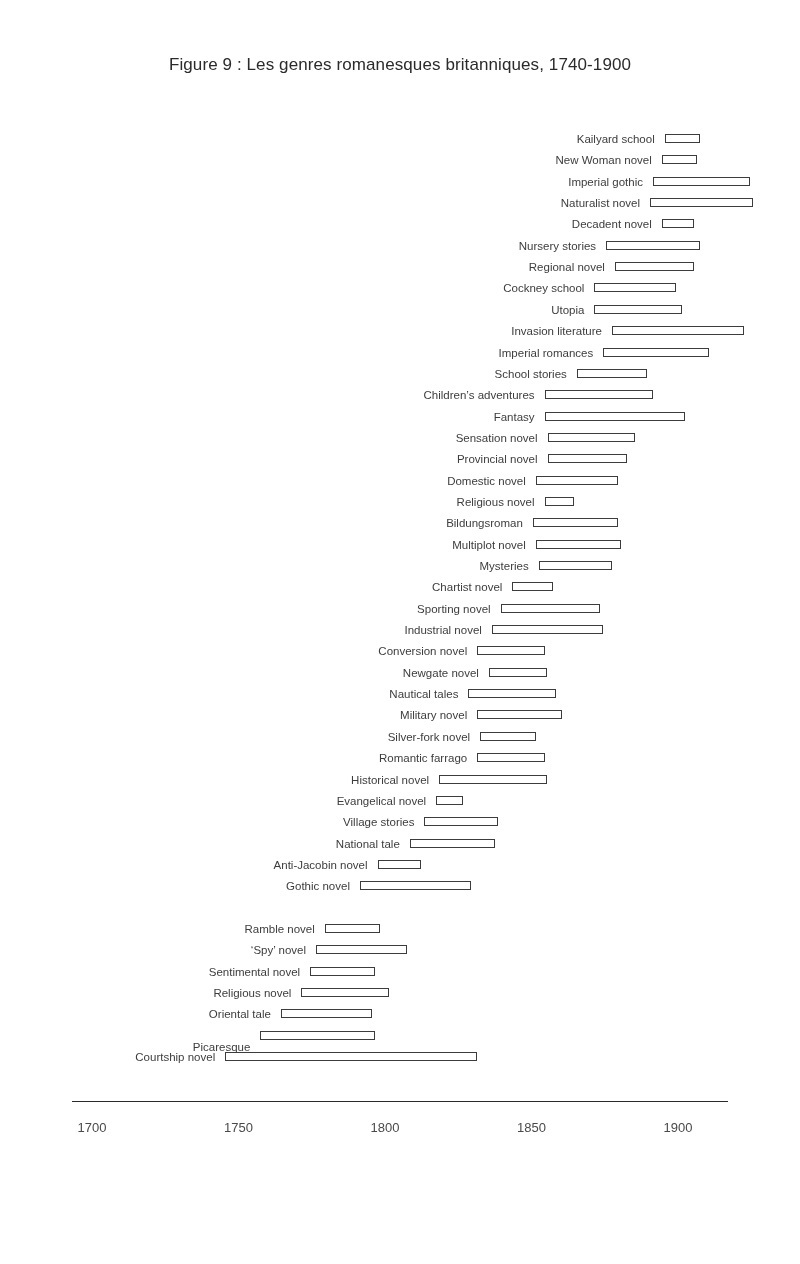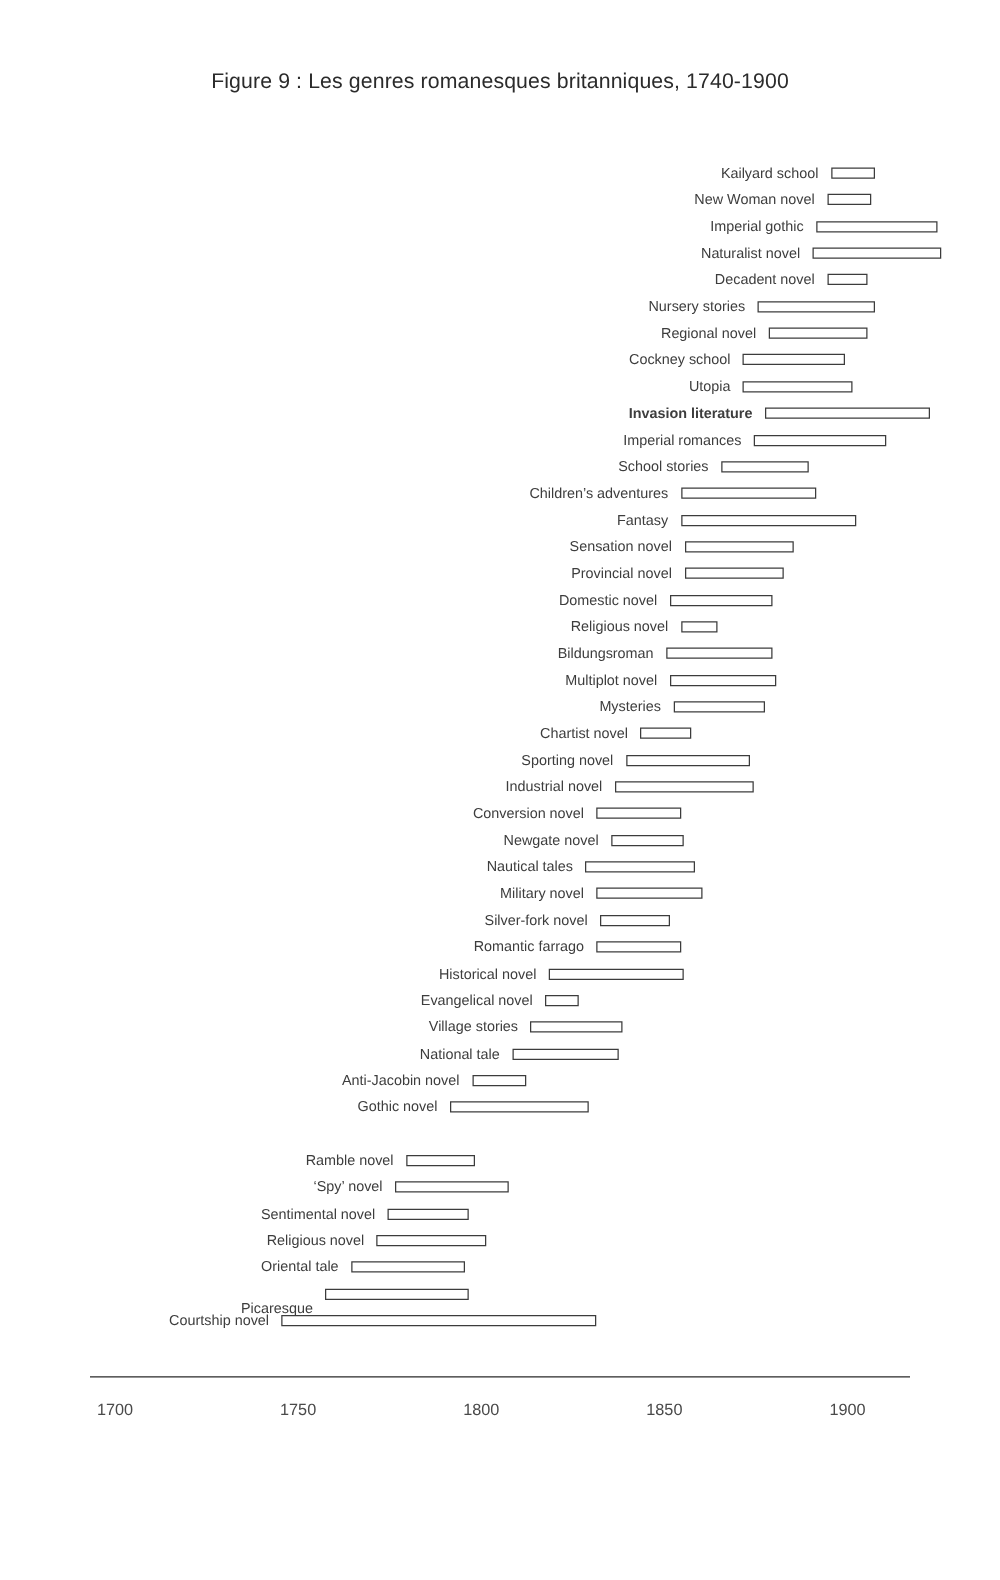--- a/index.html
+++ b/index.html
@@ -127,21 +127,21 @@
       </div>
       <div class="genre-row" style="top: 278.45px;">
         <div class="genre-label" style="right: 231.62px;">Cockney school</div>
         <div class="genre-bar" title="Cockney school: 1866–1894" style="left: 578.38px; width: 82.04px;"></div>
       </div>
       <div class="genre-row" style="top: 299.8px;">
         <div class="genre-label" style="right: 231.62px;">Utopia</div>
         <div class="genre-bar" title="Utopia: 1866–1896" style="left: 578.38px; width: 87.9px;"></div>
       </div>
       <div class="genre-row" style="top: 321.15px;">
-        <div class="genre-label" style="right: 214.04px; font-weight: bold;">Invasion literature</div>
+        <div class="genre-label" style="right: 214.04px;">Invasion literature</div>
         <div class="genre-bar" title="Invasion literature: 1872–1917" style="left: 595.96px; width: 131.85px;"></div>
       </div>
       <div class="genre-row" style="top: 342.5px;">
         <div class="genre-label" style="right: 222.83px;">Imperial romances</div>
         <div class="genre-bar" title="Imperial romances: 1869–1905" style="left: 587.17px; width: 105.48px;"></div>
       </div>
       <div class="genre-row" style="top: 363.85px;">
         <div class="genre-label" style="right: 249.2px;">School stories</div>
         <div class="genre-bar" title="School stories: 1860–1884" style="left: 560.8px; width: 70.32px;"></div>
       </div>

